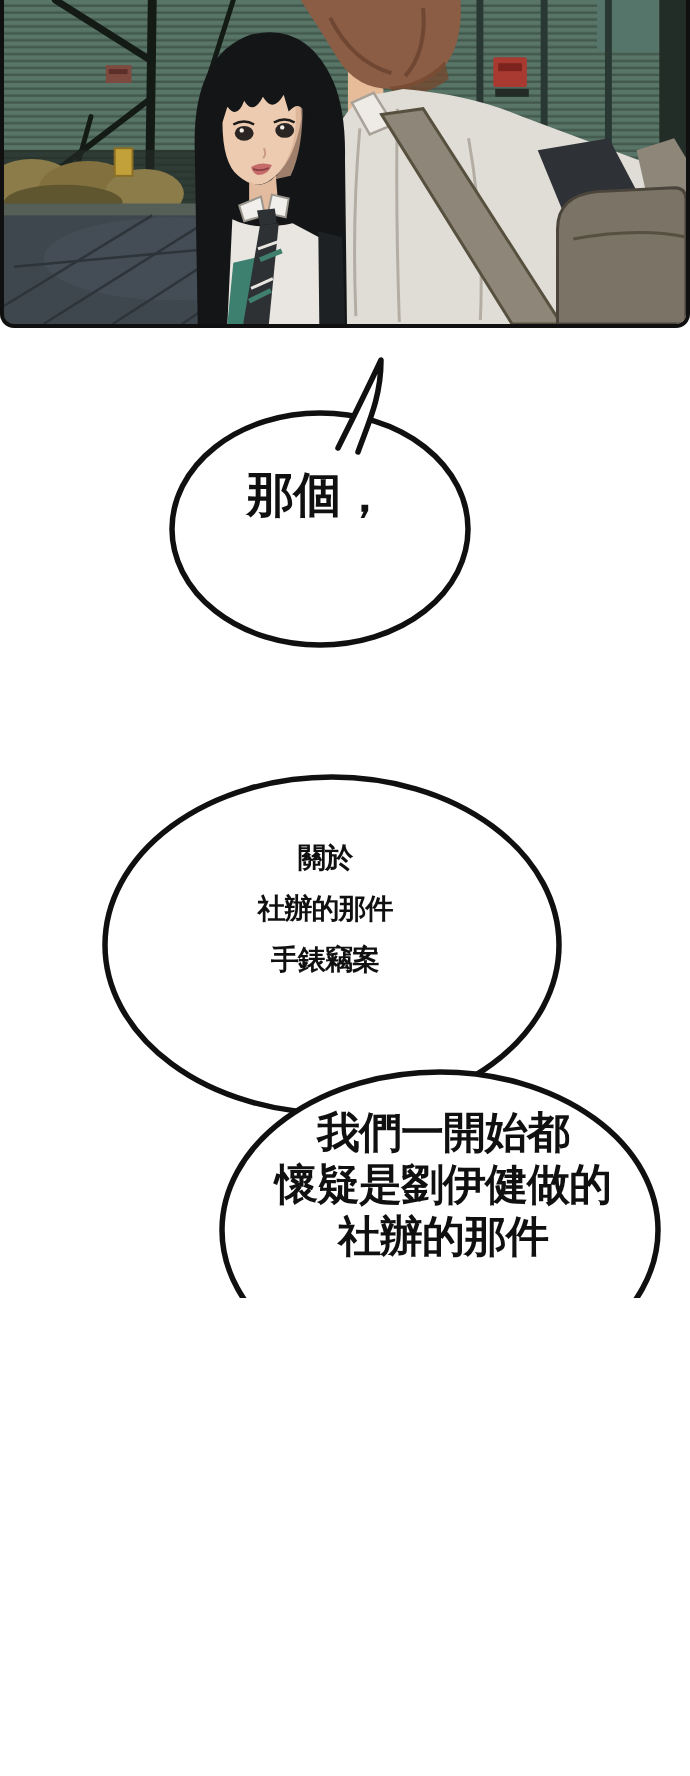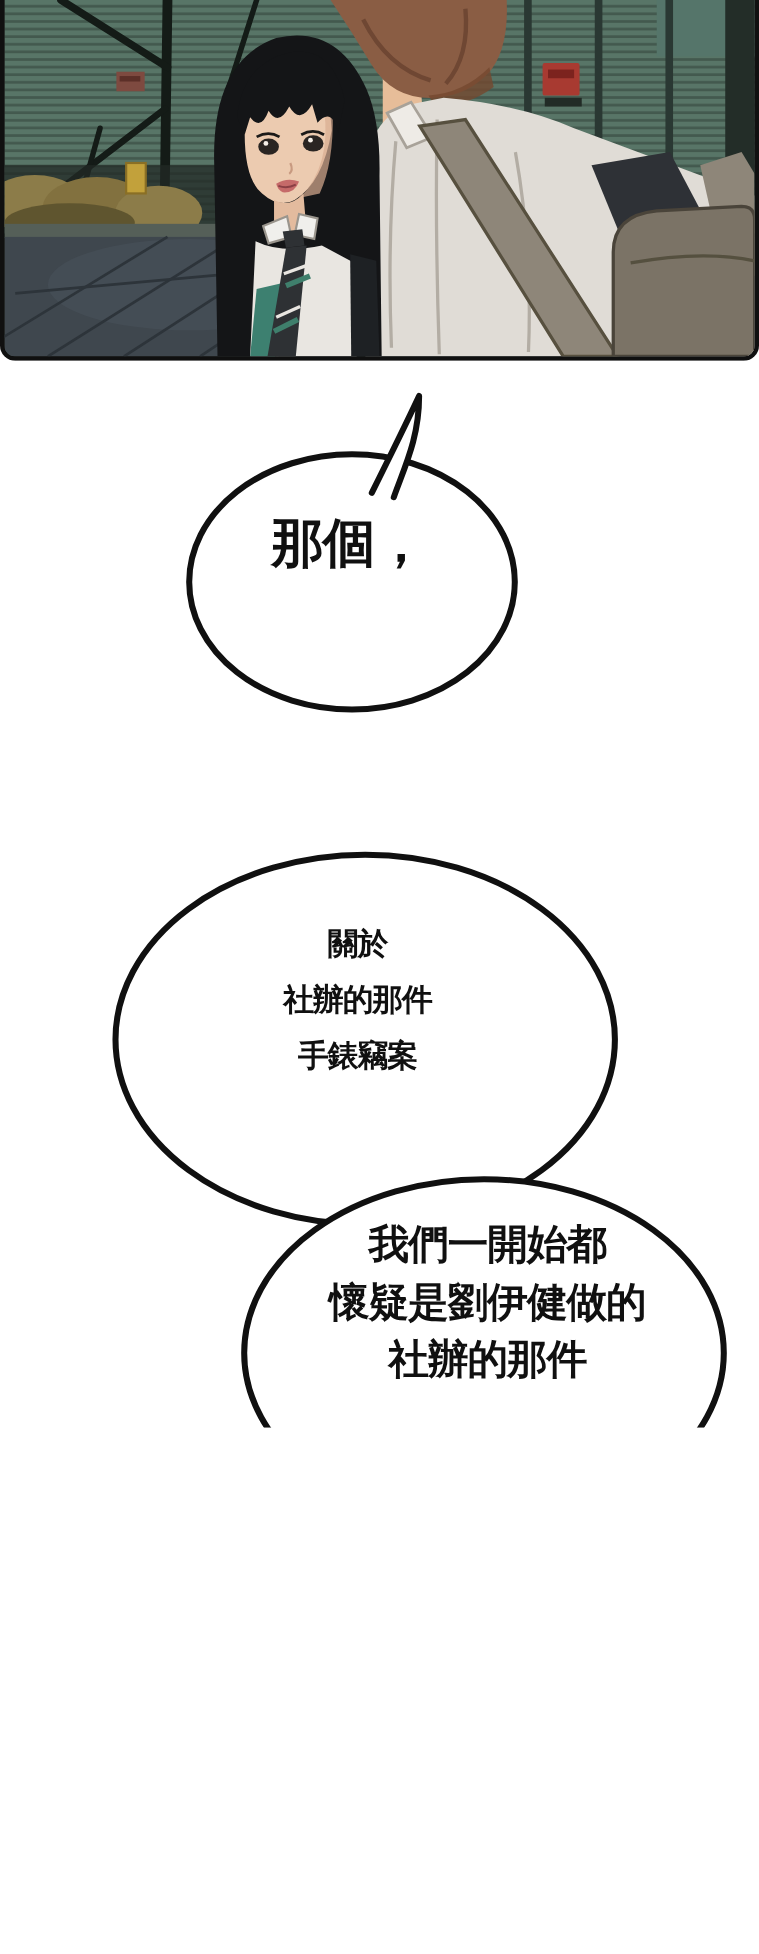--- a/index.html
+++ b/index.html
@@ -13,21 +13,21 @@
   .panel-top{top:0;height:328px;border:4px solid #101010;border-top:none;border-radius:0 0 14px 14px;}
   .panel-bottom{top:1410px;height:366px;border:6px solid #101010;border-bottom:none;border-radius:14px 14px 0 0;}
   .bubble-layer{position:absolute;top:0;left:0;width:690px;height:1776px;z-index:5;pointer-events:none;}
   .bubble-text{
     position:absolute;z-index:6;text-align:center;color:#101010;
     font-weight:800;letter-spacing:-1px;pointer-events:none;
   }
   .bubble-text .line{white-space:nowrap;}
   .bt-1{left:167px;top:463px;width:300px;font-size:48px;line-height:62px;}
   .bt-2{left:125px;top:832px;width:400px;font-size:28px;line-height:51px;}
-  .bt-3{left:243px;top:1106px;width:400px;font-size:37px;line-height:52px;}
+  .bt-3{left:243px;top:1106px;width:400px;font-size:43px;line-height:52px;}
 </style>
 </head>
 <body>
 
 <div class="page">
 
   <section class="panel panel-top">
     <svg viewBox="0 0 690 328" preserveAspectRatio="none">
       <defs>
         <pattern id="slats" width="12" height="7" patternUnits="userSpaceOnUse">

